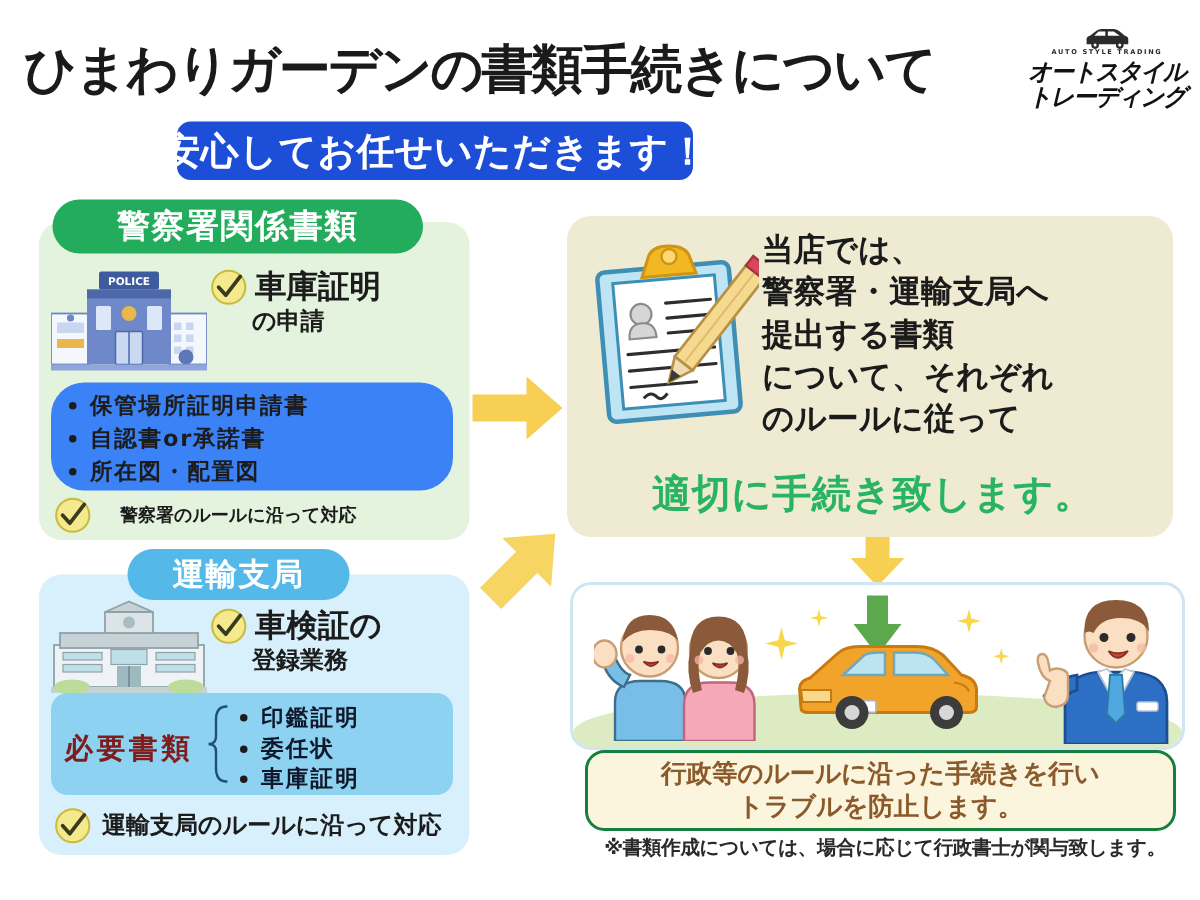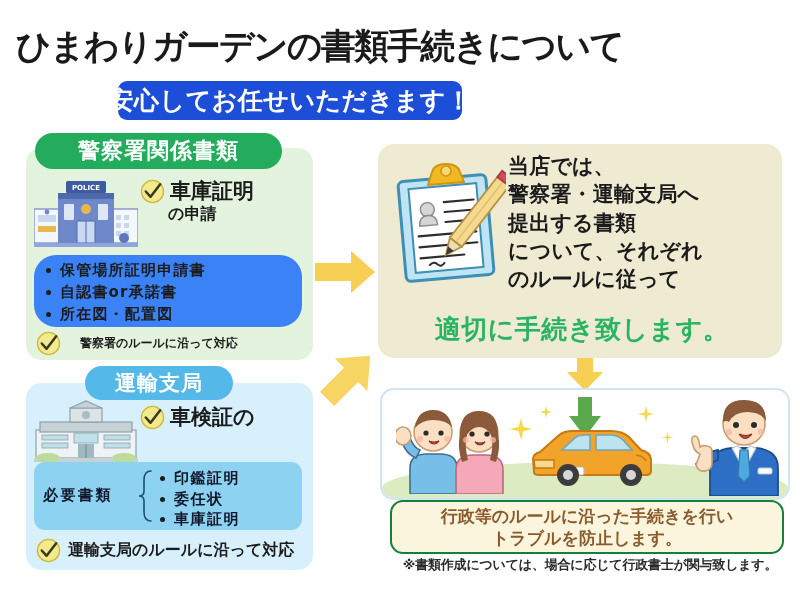--- a/index.html
+++ b/index.html
@@ -246,23 +246,23 @@
     top: 462px;
     width: 268px;
     height: 68px;
     background: #8ED2F2;
     border-radius: 11px;
   }
   #need-label {
     position: absolute;
     left: 9px;
     top: 24px;
-    font-size: 15px;
-    font-weight: bold;
-    color: #0f172a;
+    font-size: 19px;
+    font-weight: bold;
+    color: #7f1d1d;
     letter-spacing: 2.5px;
     white-space: nowrap;
   }
   #brace {
     position: absolute;
     left: 104px;
     top: 8px;
     width: 16px;
     height: 52px;
   }
@@ -411,20 +411,34 @@
     letter-spacing: -0.2px;
   }
 </style>
 </head>
 <body>
 
 <div id="page">
 
   <div id="header-title">ひまわりガーデンの書類手続きについて</div>
 
+  <div id="logo">
+    <svg id="logo-car" viewBox="0 0 60 26">
+      <path d="M6 20 L6 14 Q6 11 10 10 L18 4 Q20 2 24 2 L38 2 Q42 2 45 5 L51 10 Q55 11 55 14 L55 20 Z" fill="#2b2b2b"></path>
+      <path d="M20 5 L28 5 L28 10 L15 10 Z" fill="#ffffff"></path>
+      <path d="M31 5 L38 5 L45 10 L31 10 Z" fill="#ffffff"></path>
+      <circle cx="16" cy="21" r="4.5" fill="#2b2b2b"></circle>
+      <circle cx="16" cy="21" r="1.8" fill="#ffffff"></circle>
+      <circle cx="45" cy="21" r="4.5" fill="#2b2b2b"></circle>
+      <circle cx="45" cy="21" r="1.8" fill="#ffffff"></circle>
+    </svg>
+    <div id="logo-sub">AUTO STYLE TRADING</div>
+    <div id="logo-l1">オートスタイル</div>
+    <div id="logo-l2">トレーディング</div>
+  </div>
 
   <div id="subtitle-pill">安心してお任せいただきます！</div>
 
   <div id="police-card"></div>
   <div id="police-pill">警察署関係書類</div>
 
   <svg id="police-building" viewBox="0 0 104 72">
     <rect x="0" y="32" width="26" height="34" fill="#F4F7FB" stroke="#6E86C4" stroke-width="1.2"></rect>
     <rect x="4" y="38" width="18" height="7" fill="#C9D6EF"></rect>
     <rect x="4" y="49" width="18" height="6" fill="#E8B84B"></rect>
@@ -502,20 +516,21 @@
   </svg>
 
   <div id="transport-head">
     <div class="head-line1">
       <svg class="check-badge" viewBox="0 0 26 26">
         <circle cx="13" cy="13" r="11.5" fill="#F4E98C" stroke="#C9BB3E" stroke-width="1.4"></circle>
         <path d="M6 13 L11 18.5 L21 5.5" fill="none" stroke="#3A3A1E" stroke-width="2.6" stroke-linecap="round" stroke-linejoin="round"></path>
       </svg>
       <span>車検証の</span>
     </div>
+    <div class="head-line2">登録業務</div>
   </div>
 
   <div id="transport-list">
     <div id="need-label">必要書類</div>
     <svg id="brace" viewBox="0 0 16 52">
       <path d="M13 1 Q6 1 6 10 L6 21 Q6 26 1 26 Q6 26 6 31 L6 42 Q6 51 13 51" fill="none" stroke="#1F4E79" stroke-width="1.6" stroke-linecap="round"></path>
     </svg>
     <ul id="need-items">
       <li>印鑑証明</li>
       <li>委任状</li>

